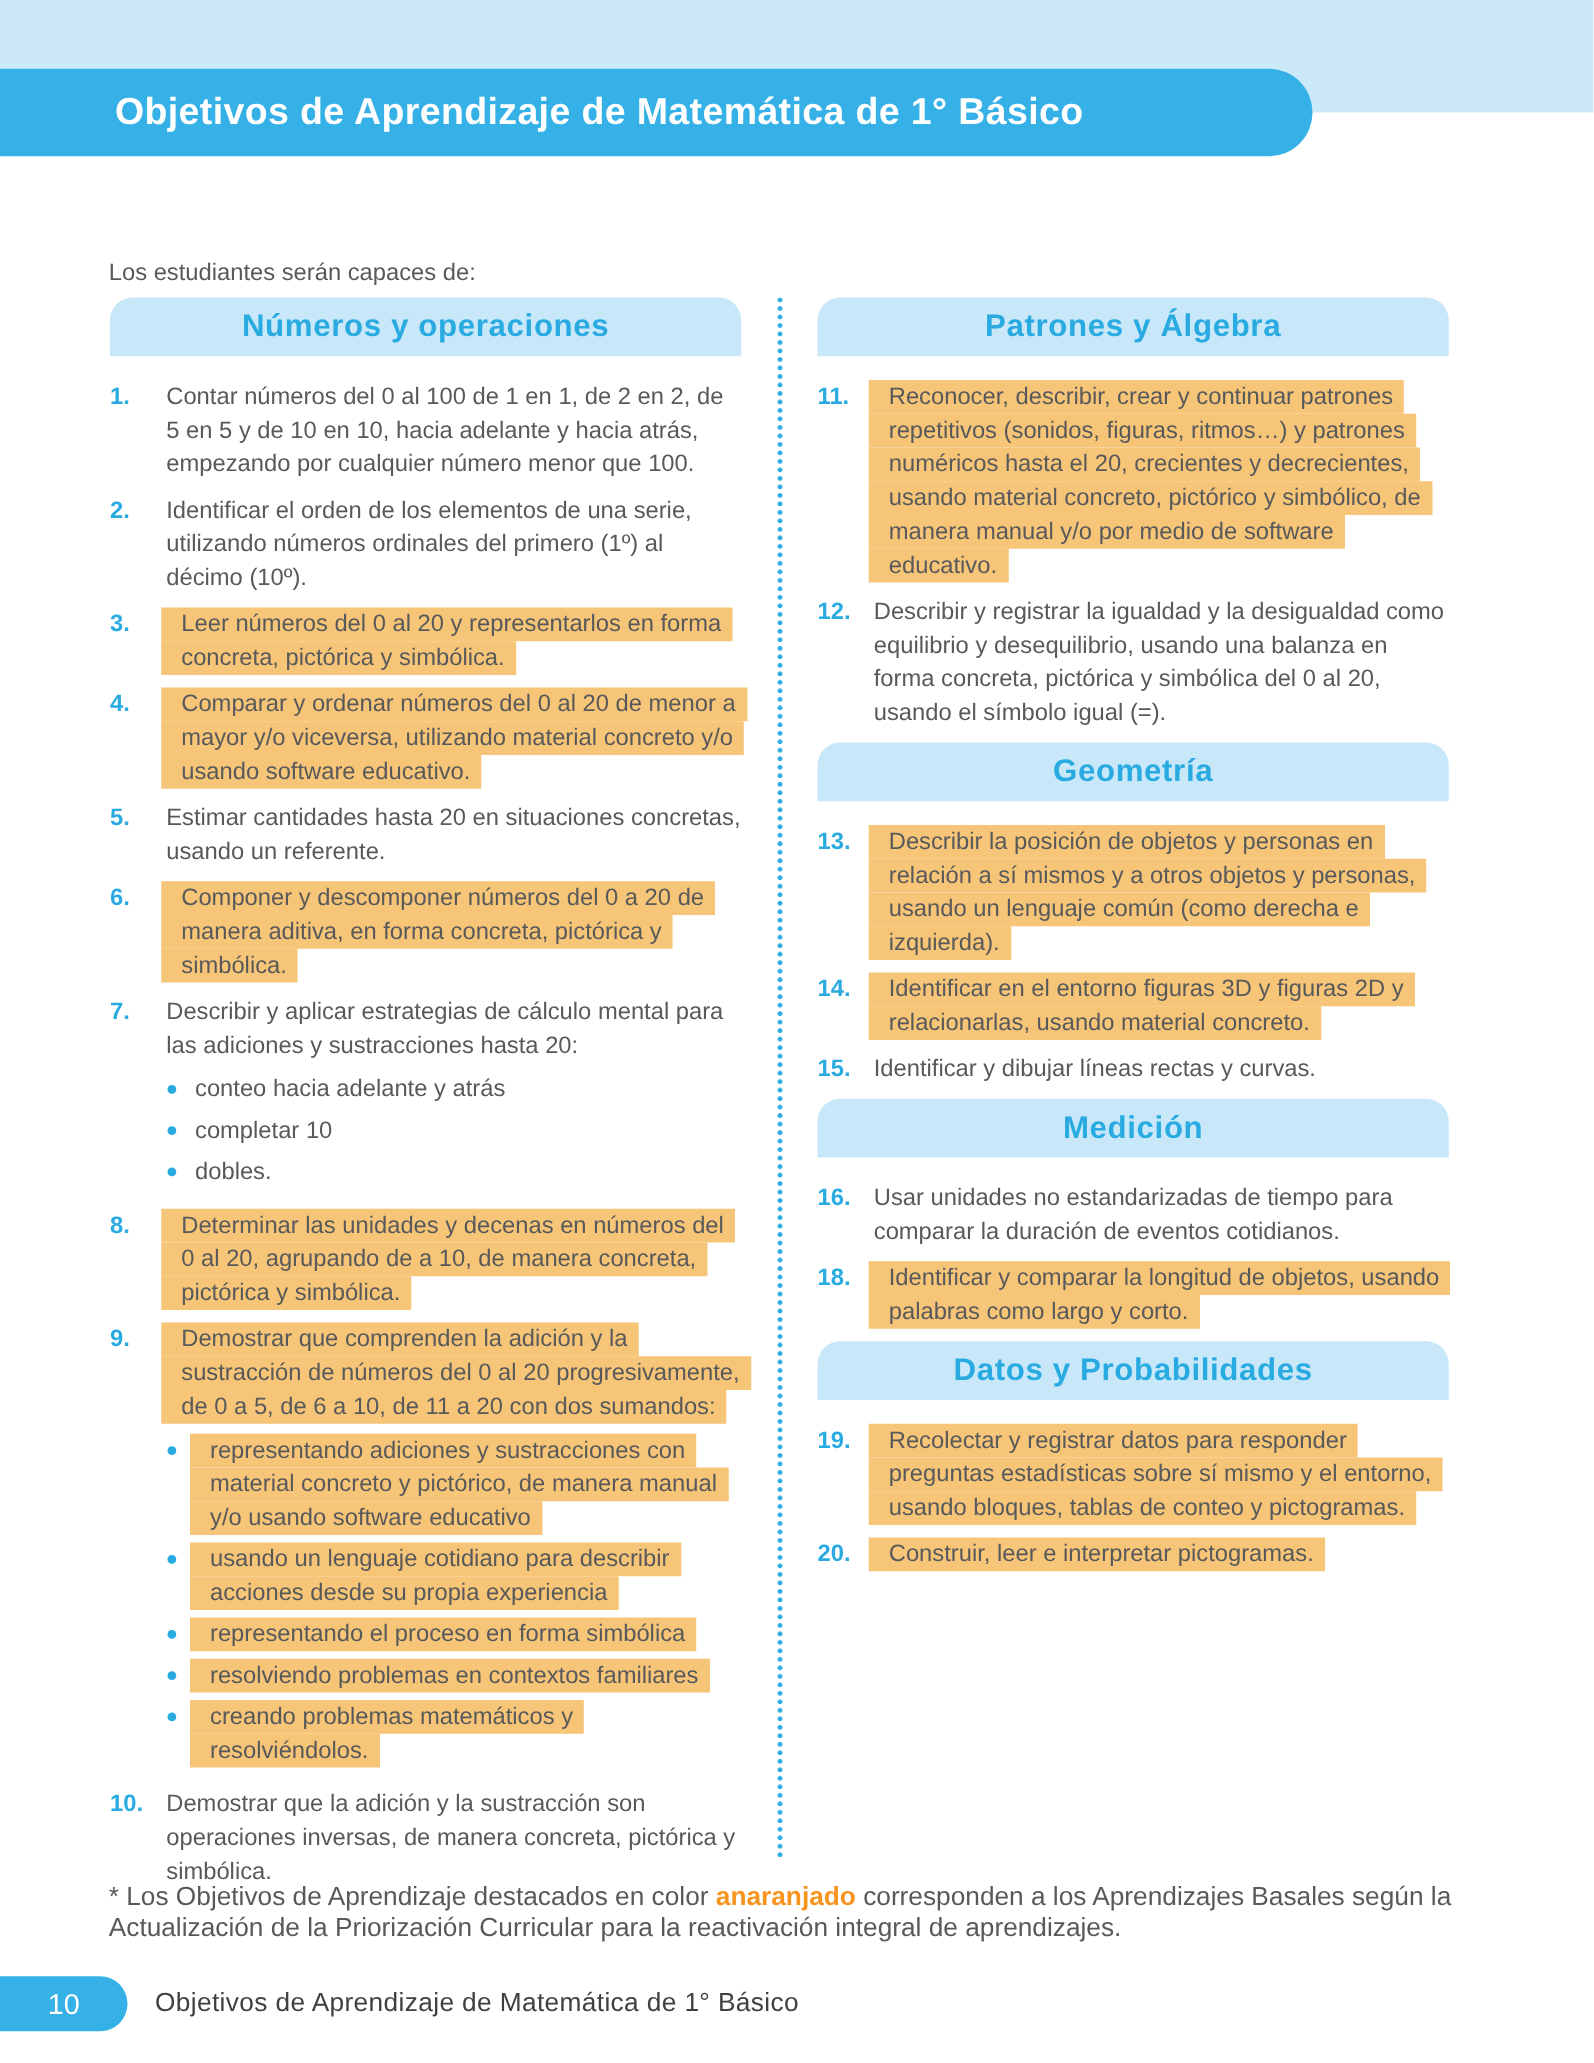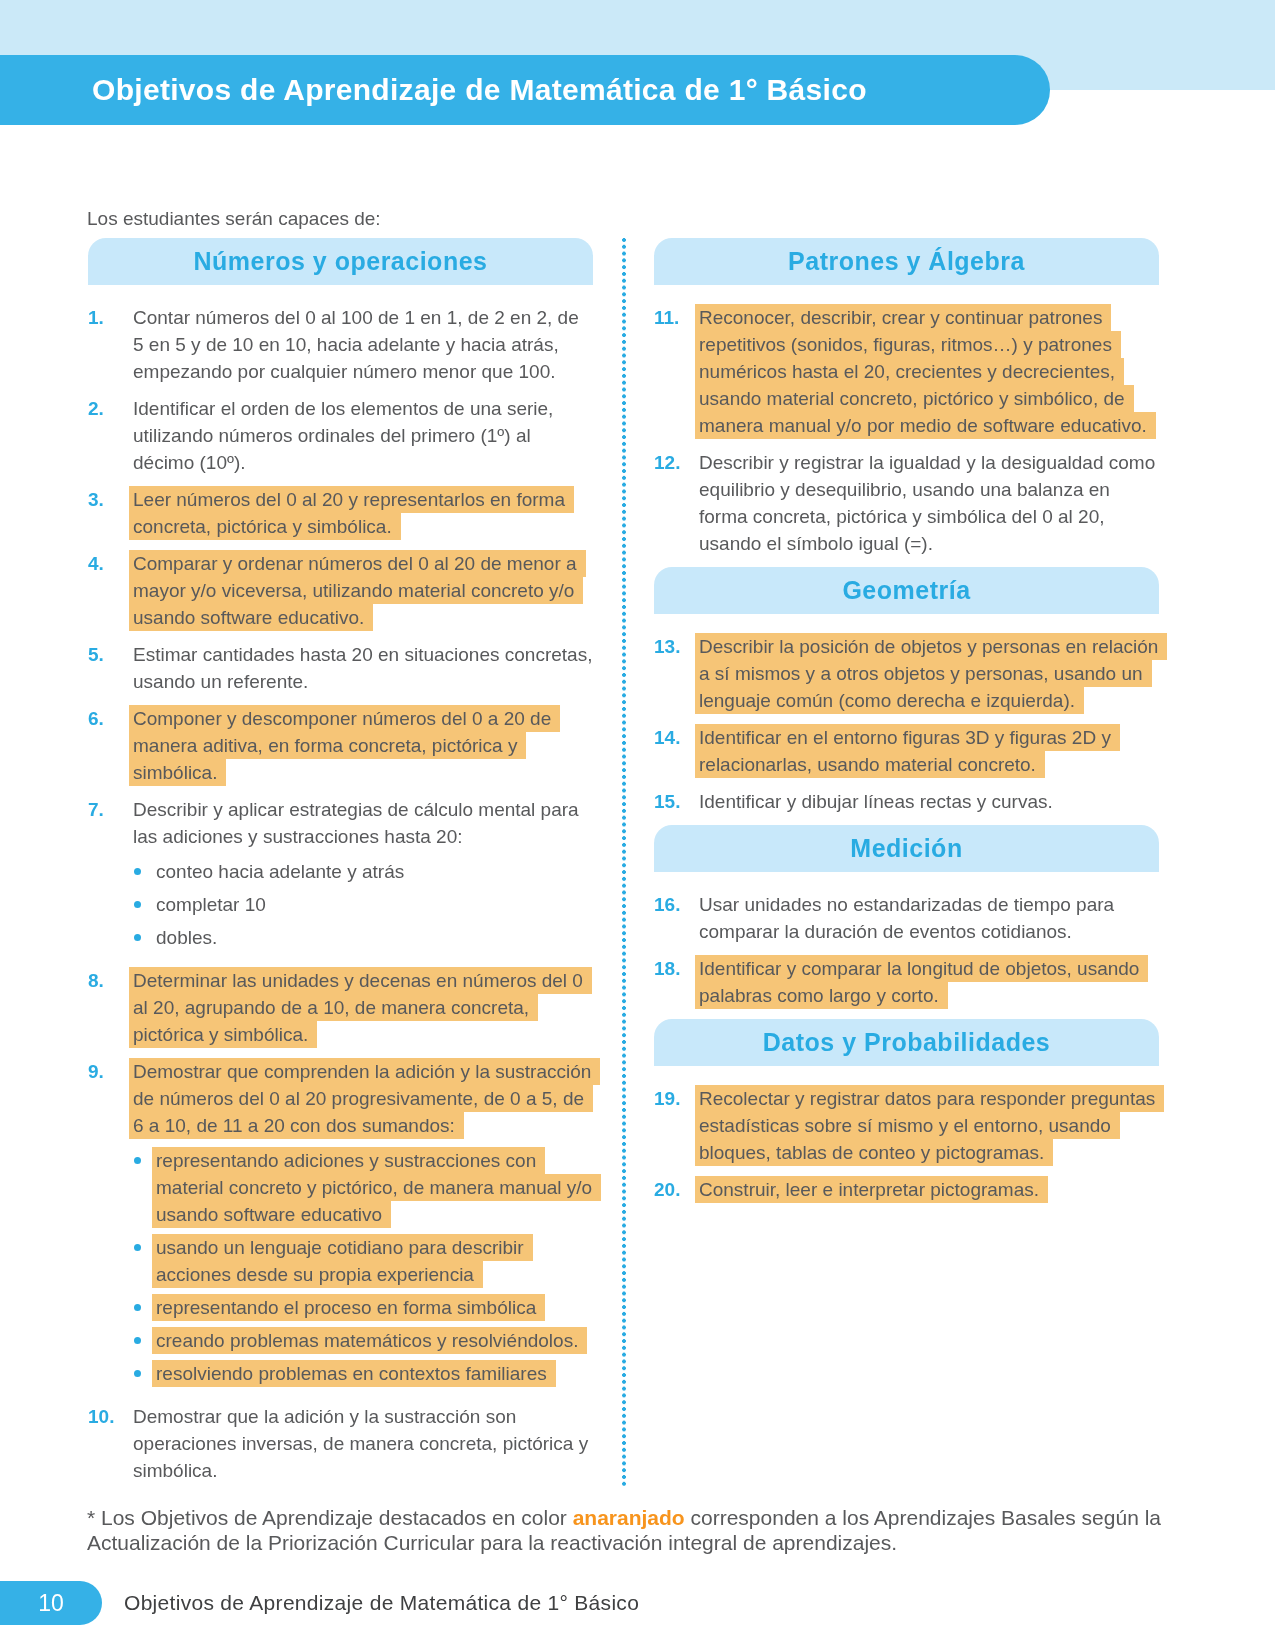--- a/index.html
+++ b/index.html
@@ -32,21 +32,21 @@
   }
   .sec-header.mt { }
   .sec-title { font-size:25px; font-weight:bold; color:#29abe2; letter-spacing:0.5px; }
 
   .item { display:flex; margin-bottom:10px; font-size:19px; line-height:27px; color:#58595b; }
   .num { flex:0 0 45px; font-weight:bold; color:#29abe2; }
   .txt { flex:1; }
   .hl {
     background:#f6c577;
     -webkit-box-decoration-break:clone; box-decoration-break:clone;
-    padding:3px 9px 3px 4px; margin-left:-4px;
+    padding:3px 9px 3px 16px; margin-left:-4px;
   }
   .bullets { margin-top:8px; }
   .bullet { display:flex; margin-bottom:6px; }
   .dot { flex:0 0 7px; width:7px; height:7px; border-radius:50%; background:#29abe2; margin:10px 15px 0 1px; }
 
   .footnote { position:absolute; left:87px; top:1505px; width:1112px; font-size:21px; line-height:25px; color:#58595b; }
   .fn-orange { color:#f7941d; font-weight:bold; }
 
   .page-tab {
     position:absolute; left:0; top:1581px; width:102px; height:44px;
@@ -145,25 +145,25 @@
           <div class="bullet">
             <span class="dot"></span>
             <div class="txt"><span class="hl">usando un lenguaje cotidiano para describir acciones desde su propia experiencia</span></div>
           </div>
           <div class="bullet">
             <span class="dot"></span>
             <div class="txt"><span class="hl">representando el proceso en forma simbólica</span></div>
           </div>
           <div class="bullet">
             <span class="dot"></span>
+            <div class="txt"><span class="hl">resolviendo problemas en contextos familiares</span></div>
+          </div>
+          <div class="bullet">
+            <span class="dot"></span>
             <div class="txt"><span class="hl">creando problemas matemáticos y resolviéndolos.</span></div>
-          </div>
-          <div class="bullet">
-            <span class="dot"></span>
-            <div class="txt"><span class="hl">resolviendo problemas en contextos familiares</span></div>
           </div>
         </div>
       </div>
     </div>
 
     <div class="item">
       <span class="num">10.</span>
       <div class="txt"><span>Demostrar que la adición y la sustracción son operaciones inversas, de manera concreta, pictórica y simbólica.</span></div>
     </div>
 

